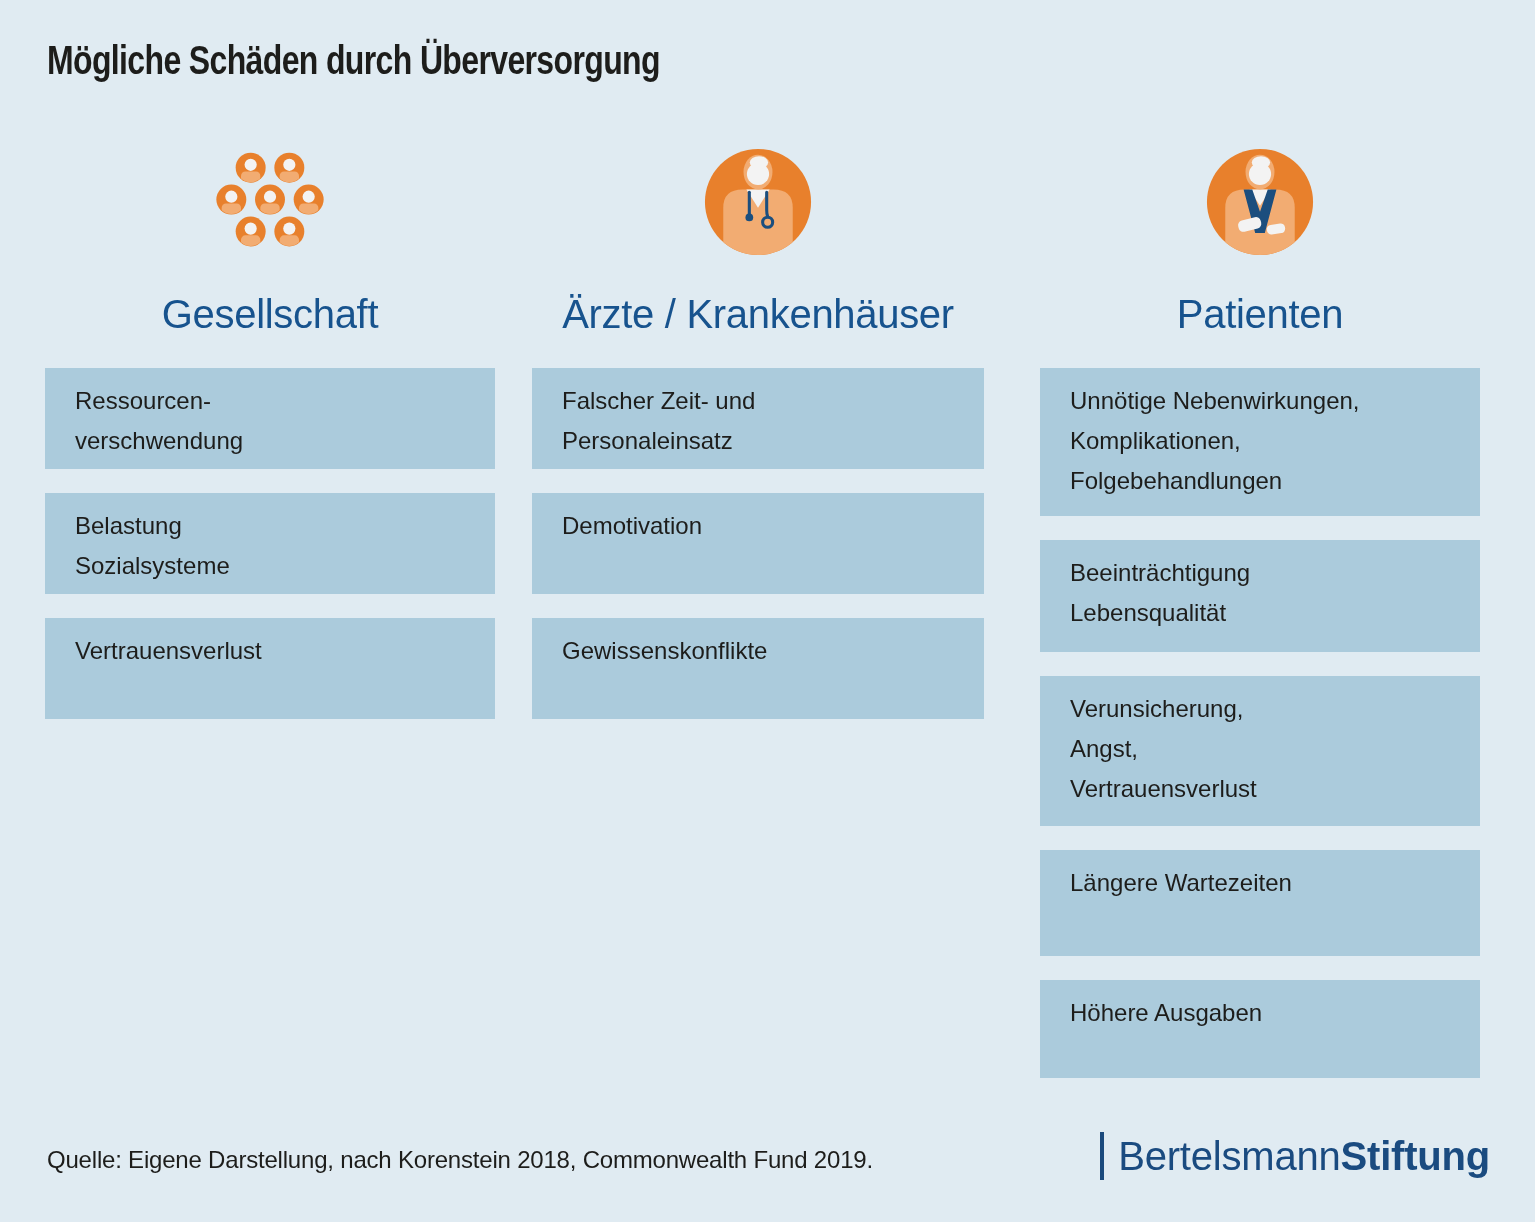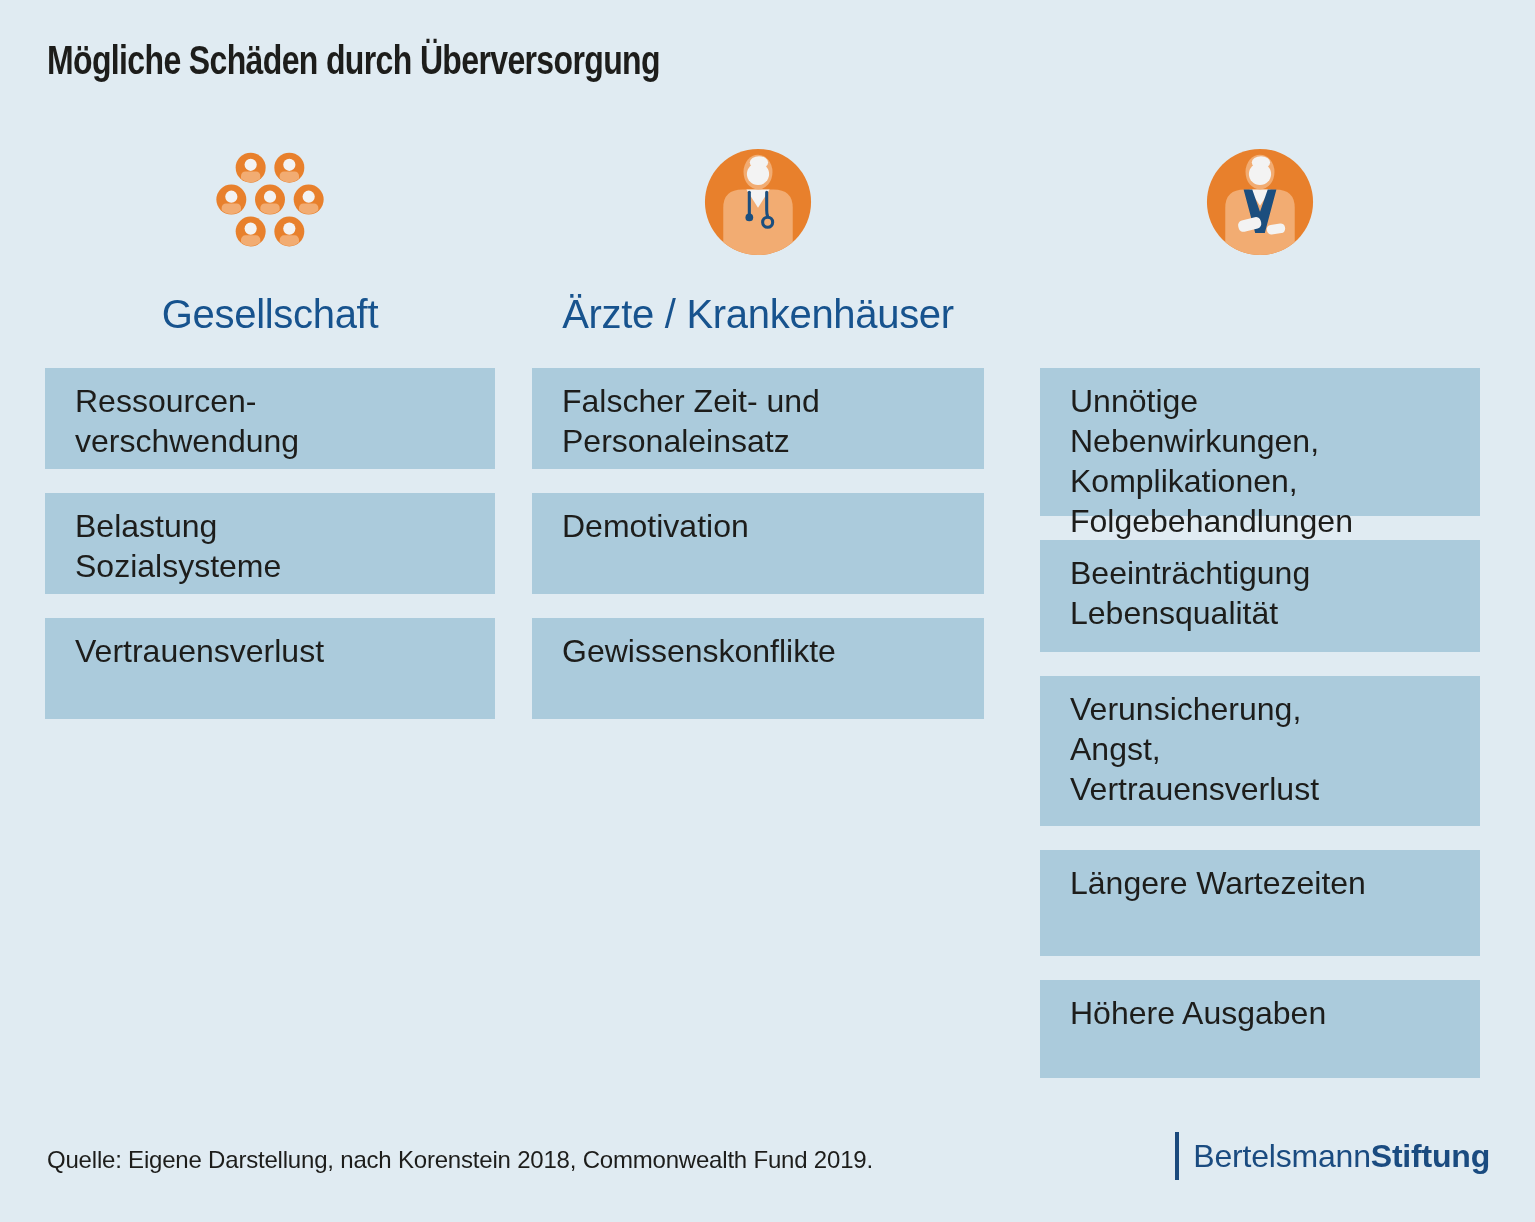--- a/index.html
+++ b/index.html
@@ -26,39 +26,39 @@
   }
   .col-heading{
     position:absolute;top:282px;left:0;right:0;margin:8px;
     text-align:center;font-size:40px;line-height:48px;font-weight:400;
     color:#17538E;letter-spacing:-0.3px;white-space:nowrap;
   }
   .boxes{position:absolute;top:368px;left:0;right:0;}
   .box{
     background:#ABCBDC;margin-bottom:24px;
     padding:13px 30px;box-sizing:border-box;
-    font-size:32px;line-height:40px;color:#1D1D1B;
+    font-size:24px;line-height:40px;color:#1D1D1B;
     white-space:pre-line;
   }
   .h-a{height:101px;}
   .h-b{height:148px;}
   .h-c{height:112px;}
   .h-d{height:150px;}
   .h-e{height:106px;}
   .h-f{height:98px;}
   .source{
     position:absolute;left:47px;top:1146px;
     font-size:24px;letter-spacing:-0.2px;color:#1D1D1B;white-space:nowrap;
   }
   .logo{
     position:absolute;top:1132px;right:45px;
     display:flex;align-items:center;
   }
   .logo-bar{width:4px;height:48px;background:#1B4A7D;margin-right:14px;}
-  .logo-text{font-size:32px;color:#1A4B80;letter-spacing:-0.2px;white-space:nowrap;}
+  .logo-text{font-size:40px;color:#1A4B80;letter-spacing:-0.2px;white-space:nowrap;}
   .logo-text b{font-weight:700;}
 </style>
 </head>
 <body>
 
 <div class="canvas">
 
   <h1 class="title">Mögliche Schäden durch Überversorgung</h1>
 
   <section class="col col1">
@@ -144,20 +144,21 @@
           <path d="M -17 -13 L -8 -13 L 0 10 L 8 -13 L 17 -13 L 5 32 L -5 32 Z" fill="#1B4E7E"></path>
           <g transform="rotate(-14)">
             <rect x="-28" y="14" width="24" height="12" rx="5" fill="#F3F3F3"></rect>
           </g>
           <g transform="rotate(-8)">
             <rect x="3" y="25" width="19" height="10" rx="4.5" fill="#F3F3F3"></rect>
           </g>
         </g>
       </svg>
     </div>
+    <h2 class="col-heading">Patienten</h2>
     <div class="boxes">
       <div class="box h-b">Unnötige Nebenwirkungen,
 Komplikationen,
 Folgebehandlungen</div>
       <div class="box h-c">Beeinträchtigung
 Lebensqualität</div>
       <div class="box h-d">Verunsicherung,
 Angst,
 Vertrauensverlust</div>
       <div class="box h-e">Längere Wartezeiten</div>

